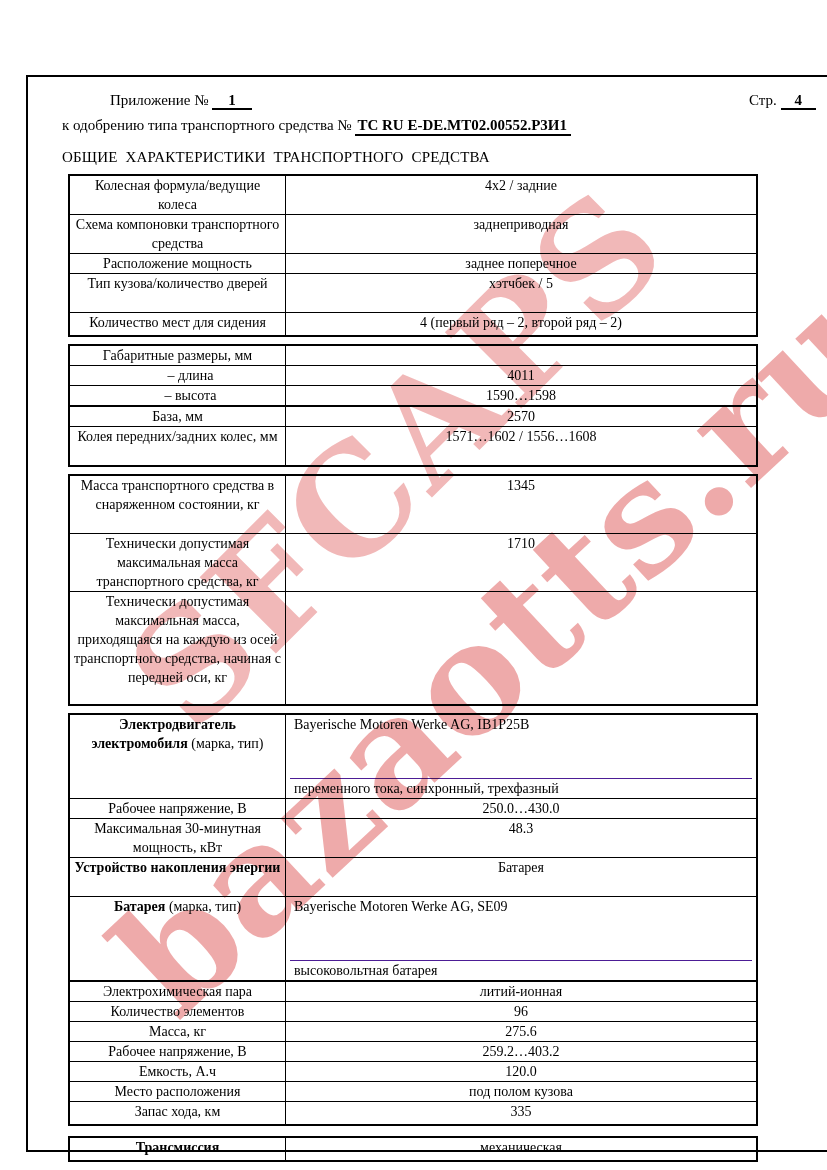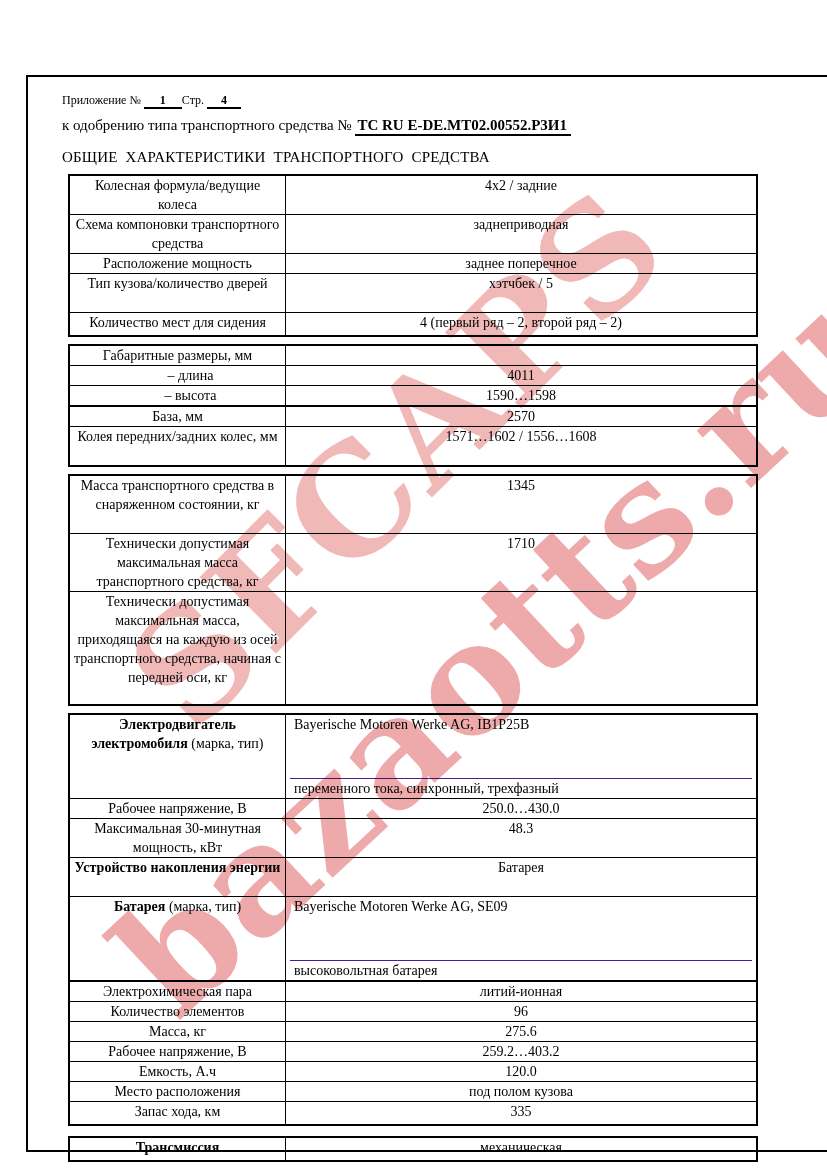--- a/index.html
+++ b/index.html
@@ -7,21 +7,21 @@
     width:827px;height:1170px;position:relative;background:#fff;
     font-family:"Liberation Serif","DejaVu Serif",serif;color:#000;
     overflow:hidden;
   }
   .page{
     position:absolute;left:26px;top:75px;width:754px;height:1049px;
     border:2px solid #000;background:#fff;
     padding:12px 22px 12px 34px;box-sizing:content-box;
   }
   
-  .hdr-line1{display:flex;font-size:12px;line-height:22px;}
+  .hdr-line1{display:flex;justify-content:space-between;font-size:15px;line-height:22px;margin-left:48px;}
   .hdr-line2{font-size:15px;line-height:24px;margin-top:2px;}
   .num-ul{font-weight:bold;border-bottom:2px solid #000;padding:0 16px;}
   .num-ul.small{padding:0 14px;}
   .appr-num{font-weight:bold;border-bottom:2px solid #000;padding:0 4px 1px 2px;}
   .doc-title{
     text-align:left;font-weight:normal;font-size:15px;line-height:20px;
     margin:10px 0 7px 0;word-spacing:4px;letter-spacing:0.2px;
   }
   
   table.spec{

